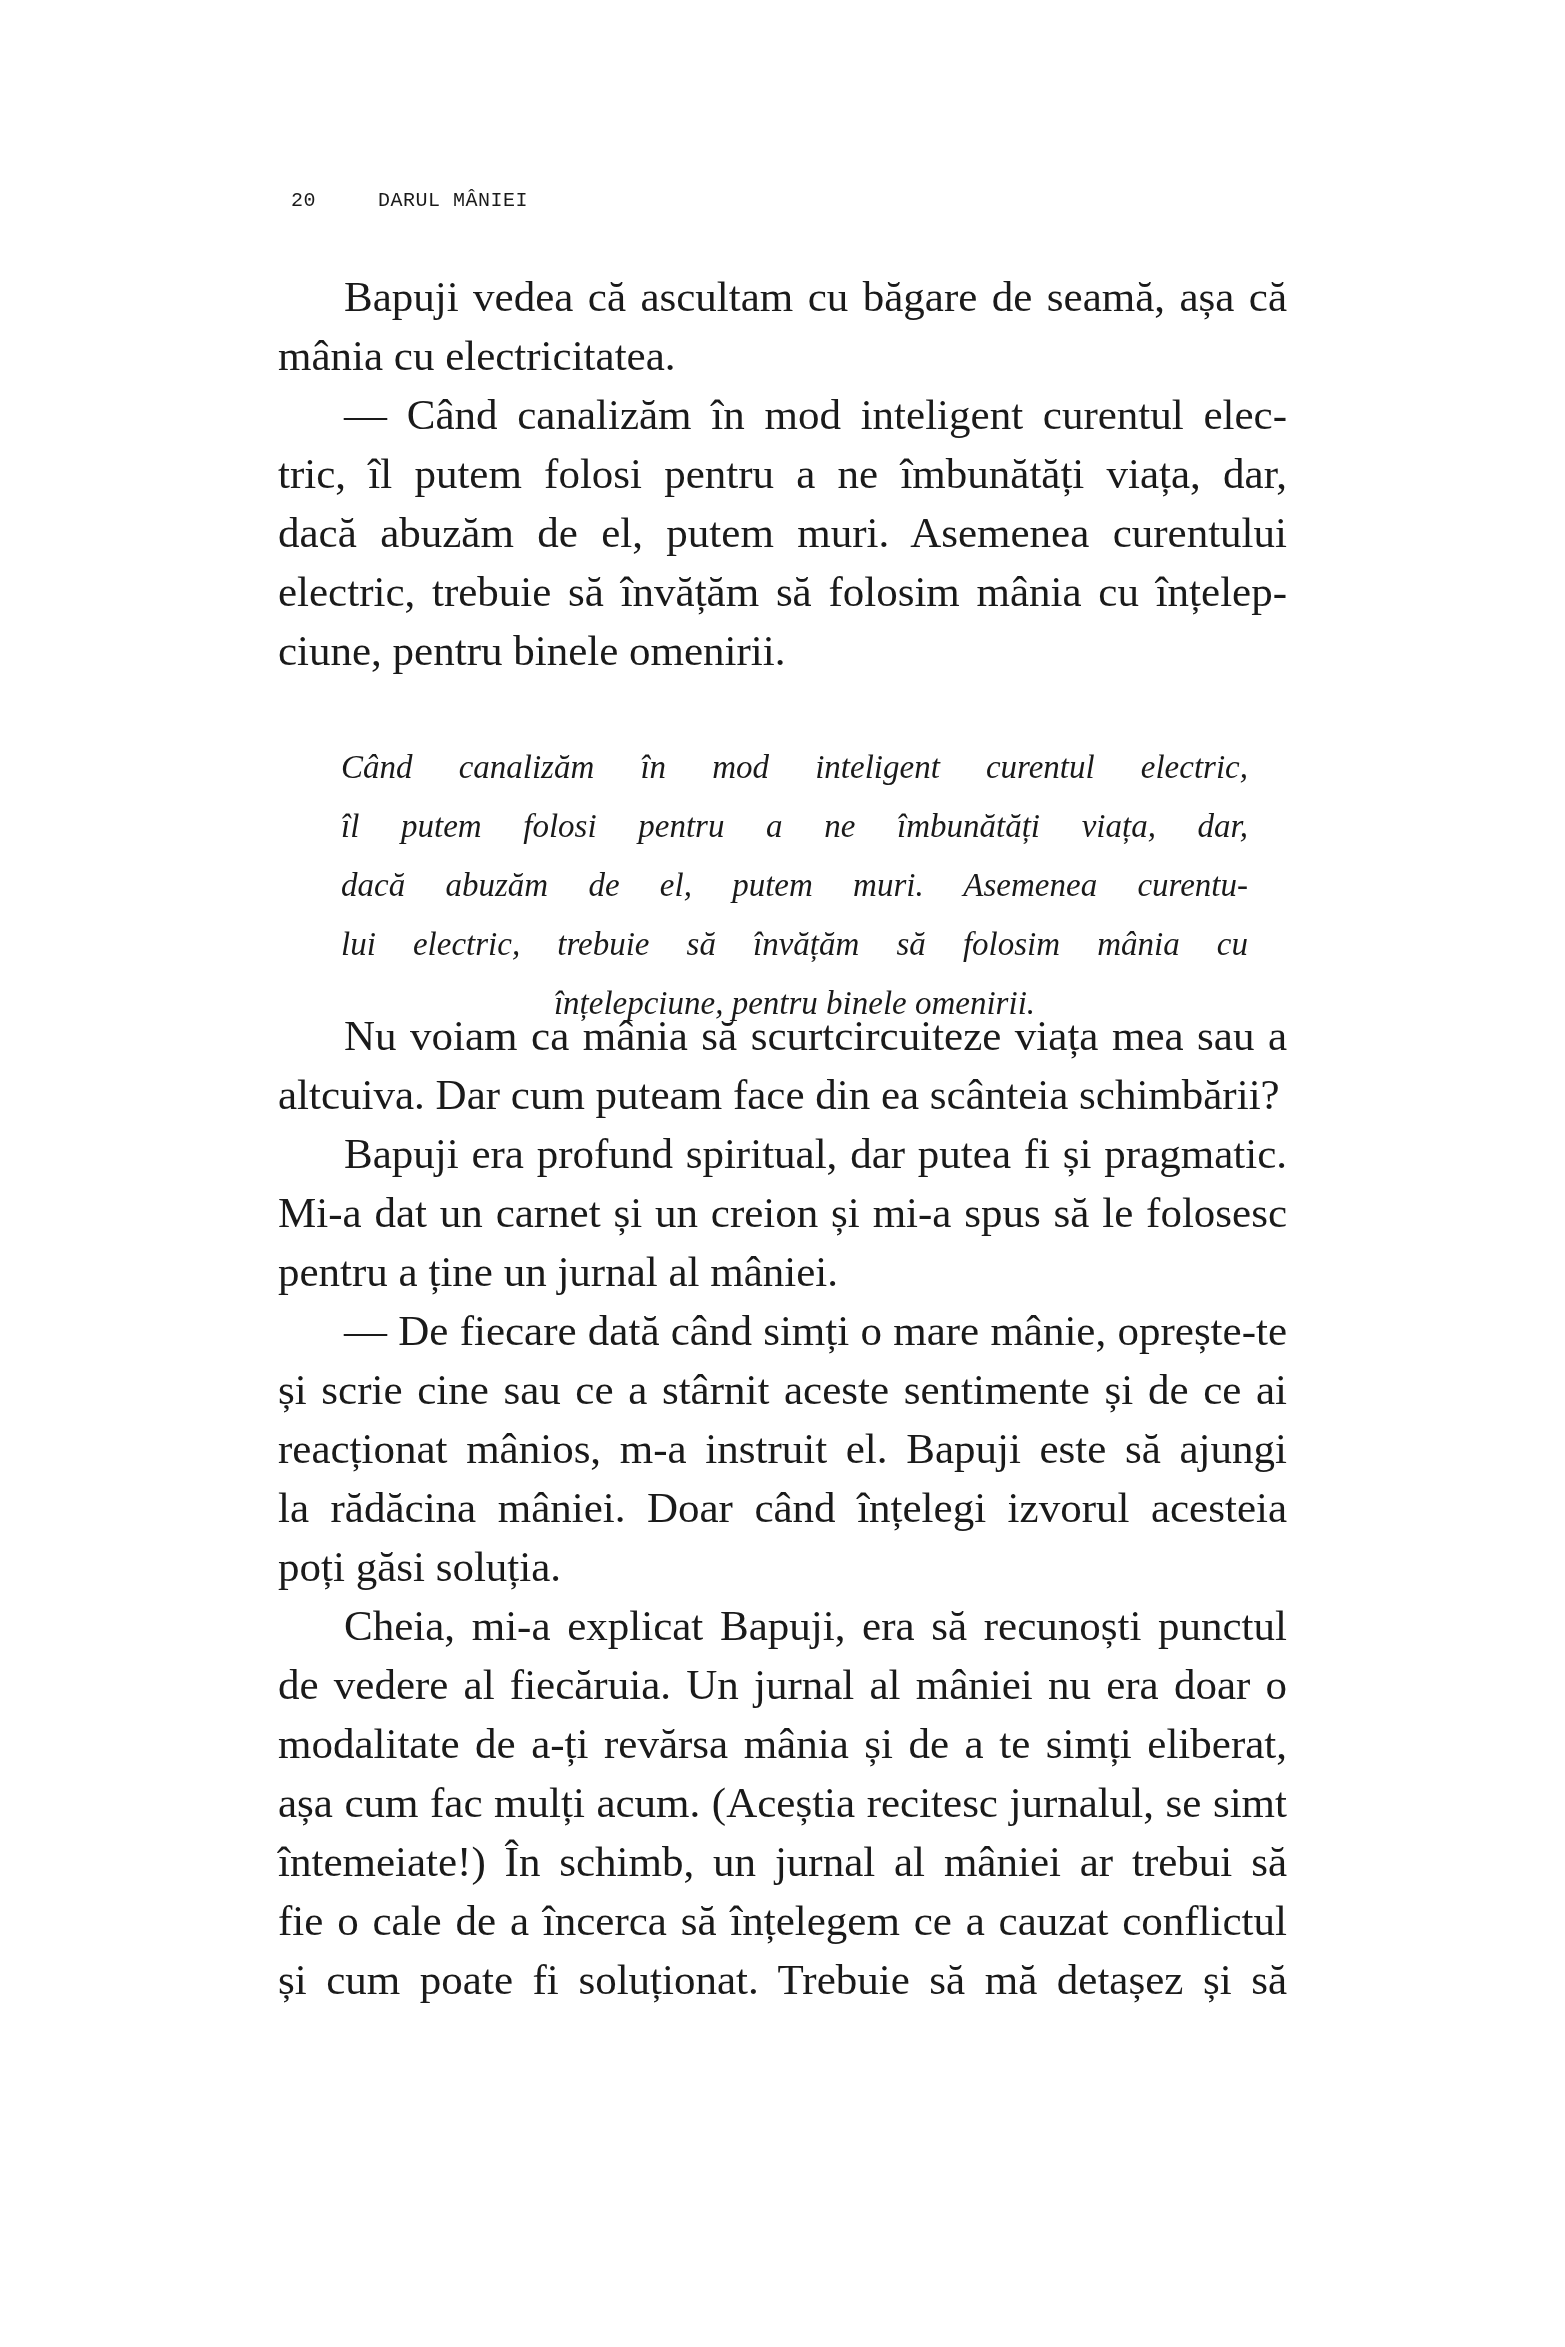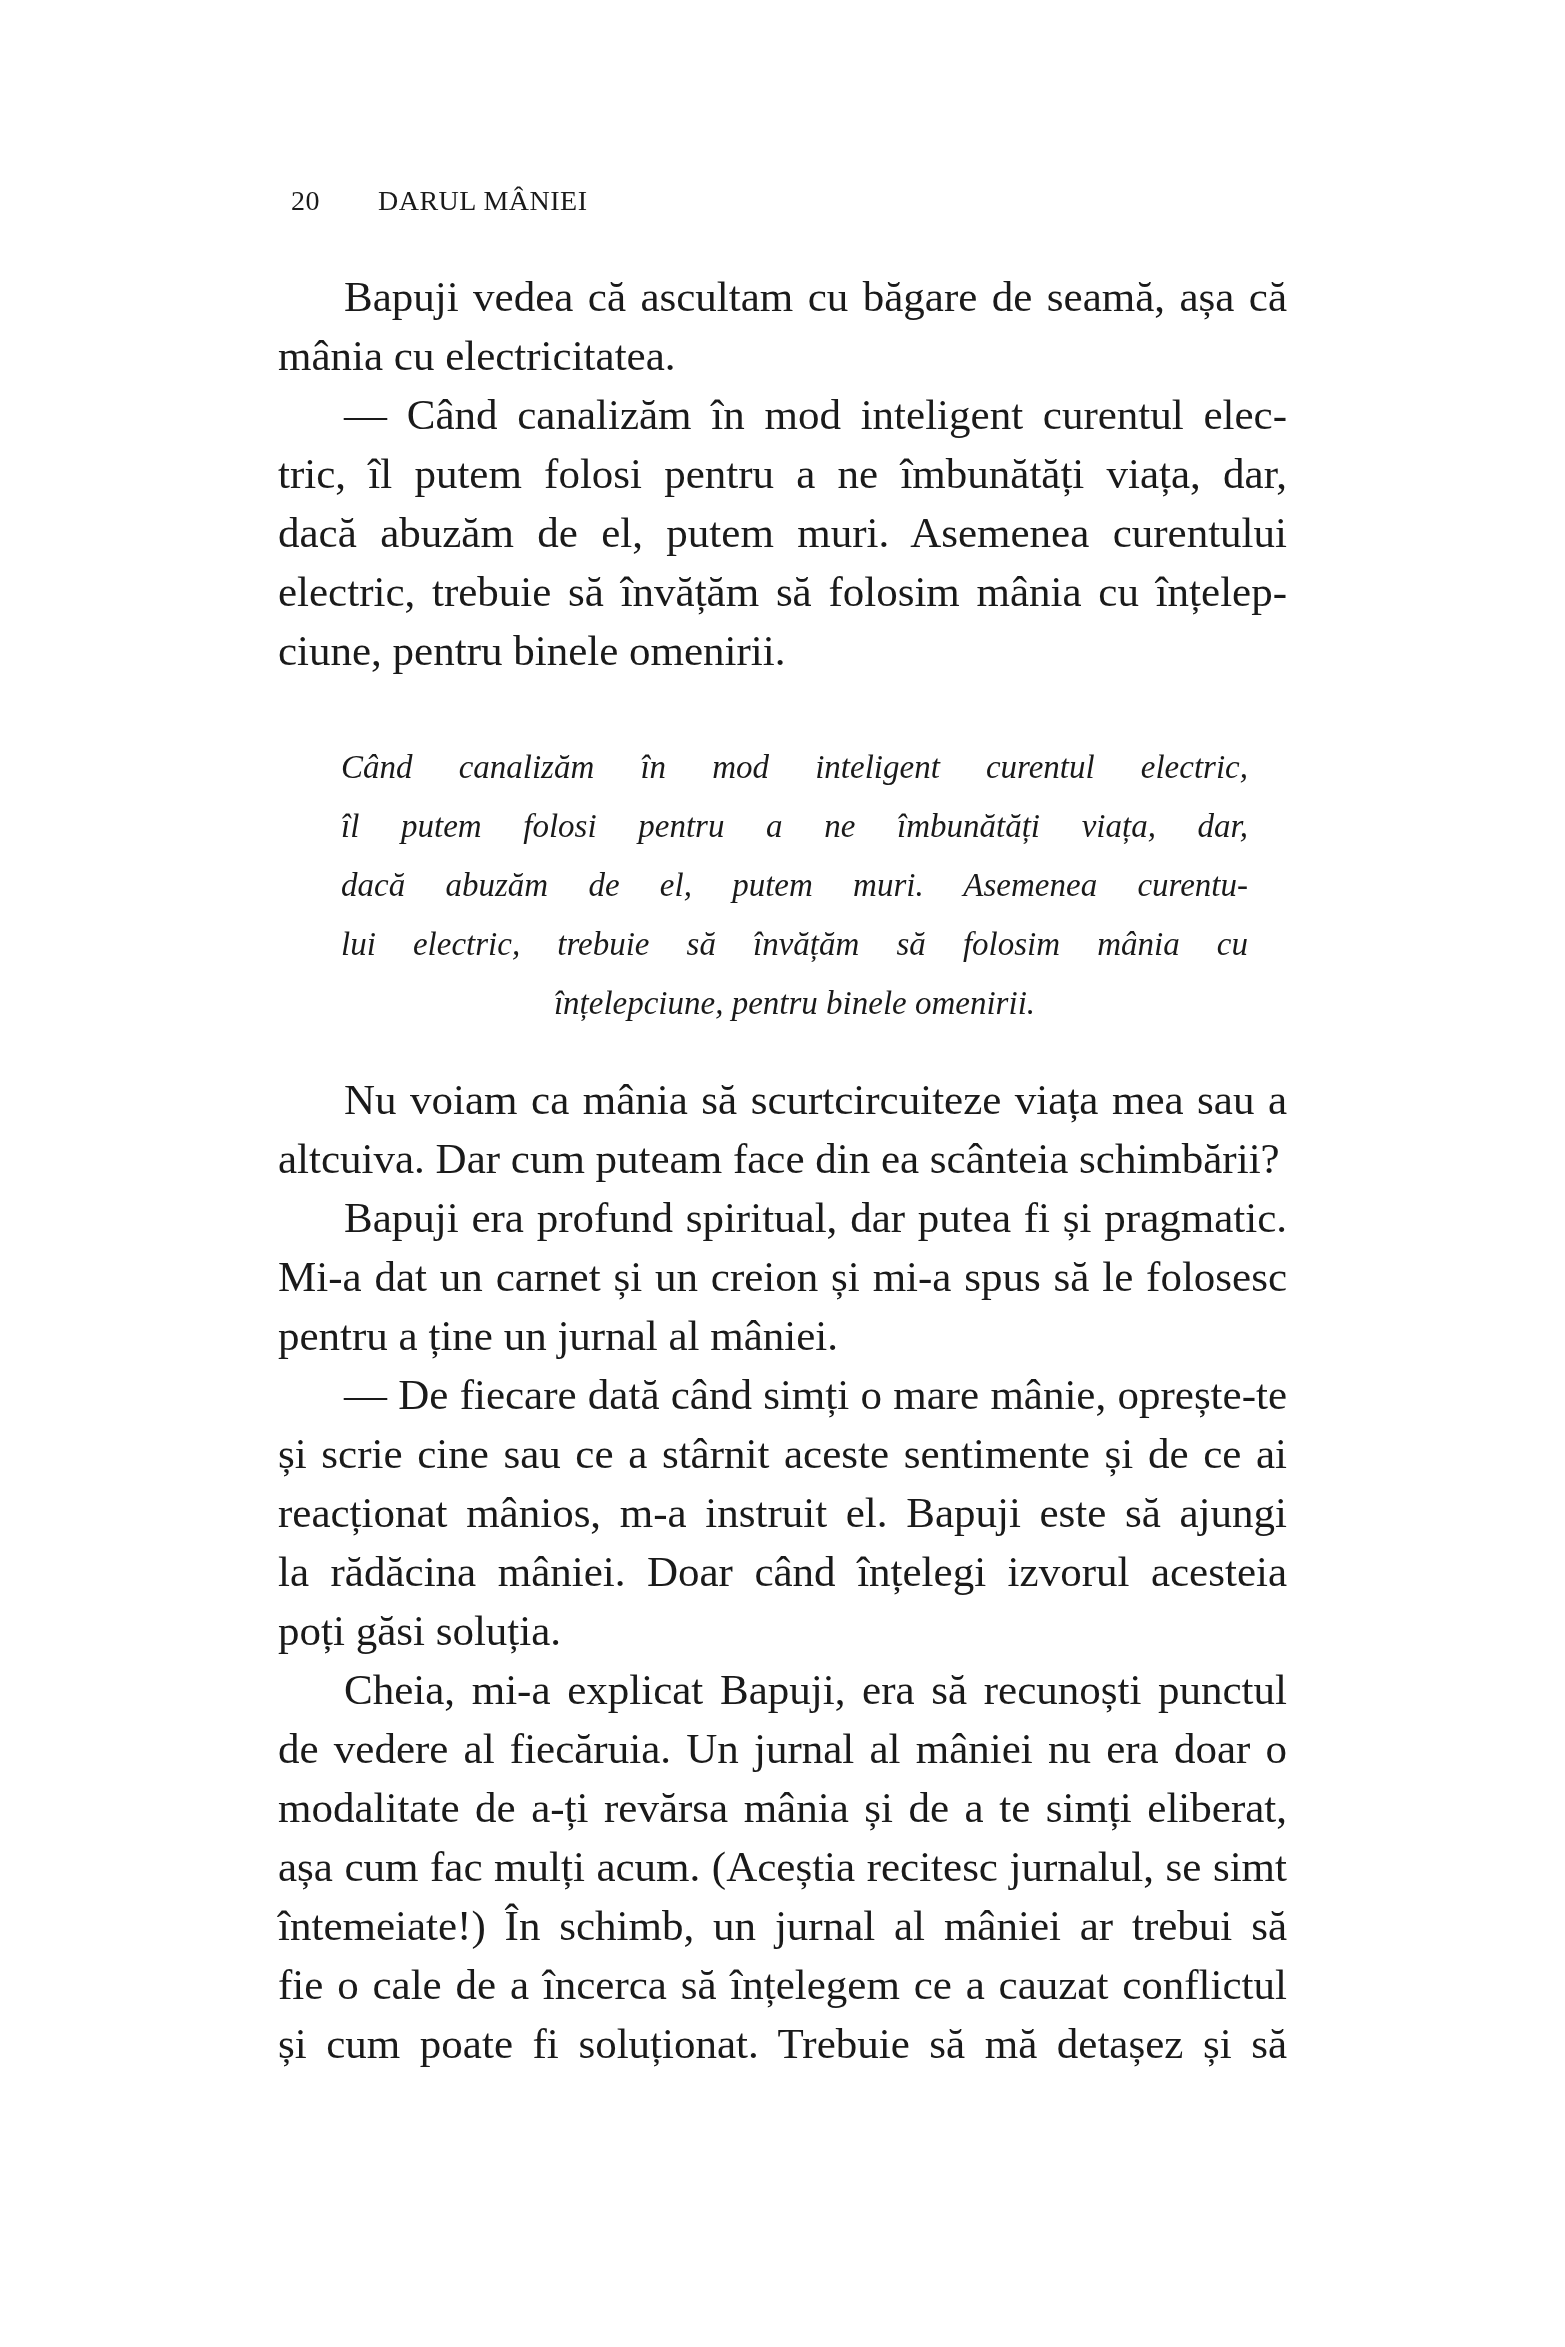--- a/index.html
+++ b/index.html
@@ -12,24 +12,25 @@
     height: 2348px;
     position: relative;
     overflow: hidden;
     color: #1a1a1a;
     font-family: "Liberation Serif", "DejaVu Serif", serif;
   }
   .running-head {
     position: absolute;
     left: 291px;
     top: 185px;
-    font-size: 28px;
+    font-size: 20px;
     letter-spacing: 0.5px;
     line-height: 32px;
     white-space: nowrap;
+    font-family: Liberation Mono, monospace;
   }
   .running-head .page-num {
     display: inline-block;
     width: 87px;
   }
   .text-block {
     position: absolute;
     left: 278px;
     width: 1009px;
     font-size: 43px;
@@ -55,21 +56,21 @@
     width: 907px;
     top: 738px;
     font-size: 33px;
     line-height: 59px;
     font-style: italic;
   }
   .quote-block .line.centered {
     text-align: center;
     text-align-last: center;
   }
-  .block-2 { top: 1070px; }
+  .block-2 { top: 1006px; }
 </style>
 </head>
 <body>
 
 <div class="running-head">
   <span class="page-num">20</span><span>DARUL MÂNIEI</span>
 </div>
 
 <div class="text-block block-1">
   <div>

